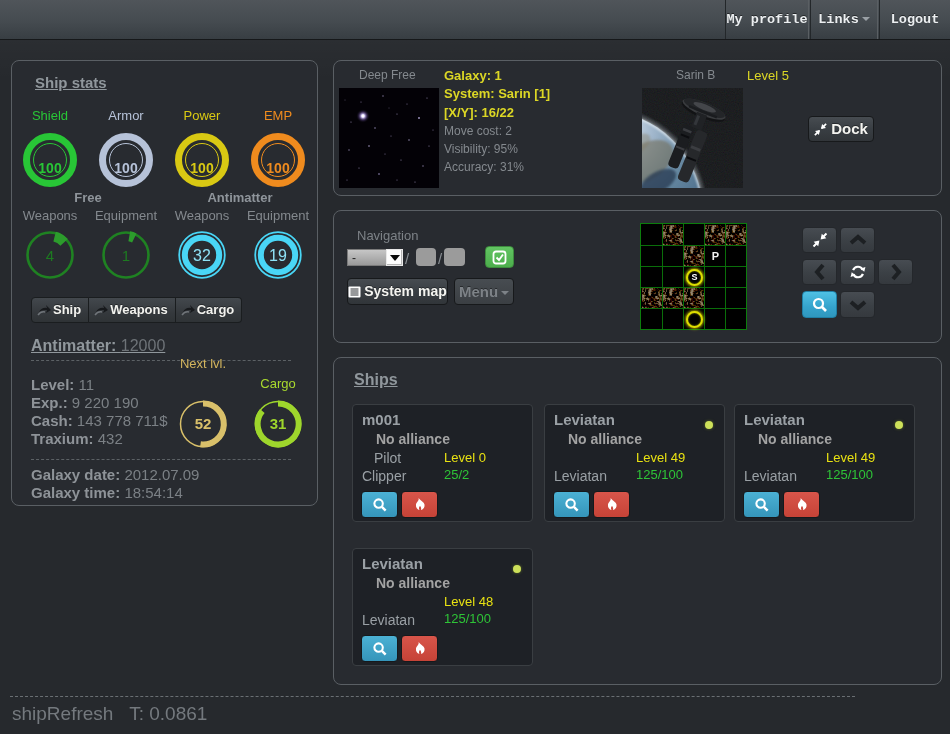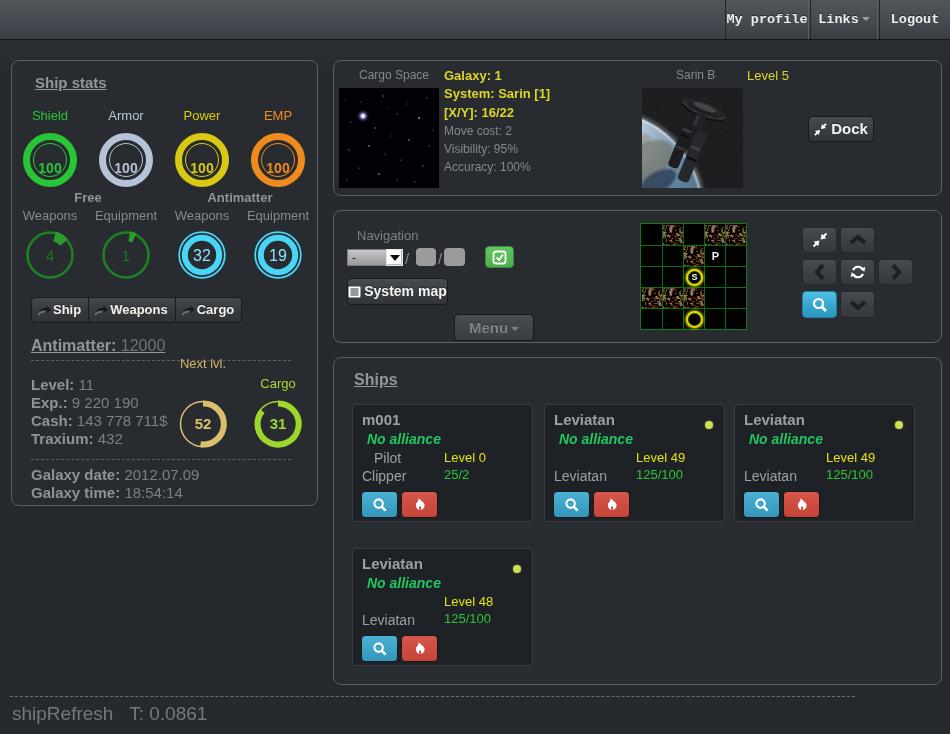--- a/index.html
+++ b/index.html
@@ -83,21 +83,21 @@
   background:#000; border:2px solid #dede00; box-shadow:0 0 3px 1px rgba(222,222,0,0.75), inset 0 0 2px rgba(222,222,0,0.6); }
 
 .navgbtn { position:absolute; width:35px; height:26px; border-radius:4px;
   background:linear-gradient(#474c52, #3b4045 55%, #35393e); border:1px solid #24272b; }
 .navgbtn.blue { background:linear-gradient(#4fc1e4, #35a3cc 60%, #2f97be); border-color:#1f7fa5; }
 .navgbtn svg { position:absolute; left:50%; top:50%; transform:translate(-50%,-50%); }
 
 .card { position:absolute; width:181px; height:118px; background:#1e2126;
   border:1px solid #3a3e42; border-radius:4px; }
 .card .title { position:absolute; left:9px; top:6px; font-size:15px; font-weight:bold; color:#9aa0a5; }
-.card .sub { position:absolute; left:14px; top:26px; font-size:14px; font-weight:bold; color:#22c55e;font-style:italic; }
+.card .sub { position:absolute; left:23px; top:26px; font-size:14px; font-weight:bold; color:#a3a3a3; }
 .card .l1 { position:absolute; left:21px; top:45px; font-size:14px; color:#9aa0a5; }
 .card .l2 { position:absolute; left:9px; top:63px; font-size:14px; color:#9aa0a5; }
 .card .v1 { position:absolute; left:91px; top:45px; font-size:13px; color:#e8e112; }
 .card .v2 { position:absolute; left:91px; top:62px; font-size:13px; color:#2ec437; }
 .card .dot { position:absolute; right:11px; top:16px; width:8px; height:8px; border-radius:50%; background:#cde05a; box-shadow:0 0 3px rgba(160,190,40,0.5); }
 .cbtn { position:absolute; top:86px; width:37px; height:27px; border-radius:4px; }
 .cbtn.b1 { left:8px; background:linear-gradient(#4bb1d4,#3595ba); border:1px solid #16191c; }
 .cbtn.b2 { left:48px; background:linear-gradient(#d8554a,#c64337); border:1px solid #16191c; }
 .cbtn svg { position:absolute; left:50%; top:50%; transform:translate(-50%,-50%); }
 
@@ -205,21 +205,21 @@
   <svg class="g2" style="left:252px; top:398px; width:52px; height:52px;" viewBox="0 0 52 52">
     <circle cx="26" cy="26" r="22.5" fill="none" stroke="#9ed62c" stroke-width="1.5"></circle>
     <path d="M 26 5.5 A 20.5 20.5 0 1 1 10.3 13.0" fill="none" stroke="#9ed62c" stroke-width="6"></path>
     <text x="26" y="31" text-anchor="middle" font-size="15" font-weight="bold" fill="#9ed62c">31</text>
   </svg>
 
   <div class="dashed" style="top:459px;"></div>
   <div class="stat" style="top:466px;"><b>Galaxy date:</b> 2012.07.09</div>
   <div class="stat" style="top:484px;"><b>Galaxy time:</b> 18:54:14</div>
 
-  <div class="small" style="left:359px; top:68px;">Cargo Space</div>
+  <div class="small" style="left:359px; top:68px;">Deep Free</div>
   <div class="imgbox" id="starfield" style="left:339px; top:88px; width:100px; height:100px;">
     <svg width="100" height="100">
       <rect width="100" height="100" fill="#030106"></rect>
       <g fill="#9d94bd" opacity="0.9">
         <circle cx="12" cy="34" r="0.6"></circle>
           <circle cx="22" cy="14" r="0.5"></circle>
           <circle cx="44" cy="8" r="0.7"></circle>
         <circle cx="68" cy="16" r="0.5"></circle>
           <circle cx="88" cy="10" r="0.6"></circle>
           <circle cx="80" cy="30" r="0.9" fill="#b9aee0"></circle>
@@ -251,21 +251,21 @@
       <circle cx="24" cy="28" r="7" fill="url(#bigstar)"></circle>
       <circle cx="24" cy="28" r="1.4" fill="#fff"></circle>
     </svg>
   </div>
 
   <div class="yellow" style="left:444px; top:68px;">Galaxy: 1</div>
   <div class="yellow" style="left:444px; top:86px;">System: Sarin [1]</div>
   <div class="yellow" style="left:444px; top:105px;">[X/Y]: 16/22</div>
   <div class="small" style="left:444px; top:124px;">Move cost: 2</div>
   <div class="small" style="left:444px; top:142px;">Visibility: 95%</div>
-  <div class="small" style="left:444px; top:160px;">Accuracy: 100%</div>
+  <div class="small" style="left:444px; top:160px;">Accuracy: 31%</div>
 
   <div class="small" style="left:676px; top:68px;">Sarin B</div>
   <div class="imgbox" id="planet" style="left:642px; top:88px; width:101px; height:100px;">
     <svg width="101" height="100">
       <defs>
         <filter id="grain" x="0" y="0" width="100%" height="100%">
           <feTurbulence type="fractalNoise" baseFrequency="0.9" numOctaves="2" seed="4"></feTurbulence>
           <feColorMatrix values="0.5 0 0 0 0  0 0.5 0 0 0.02  0 0 0.5 0 0.03  0 0 0 0 0.16"></feColorMatrix>
         </filter>
         <radialGradient id="pgrad" cx="58%" cy="9%" r="92%">
@@ -326,21 +326,21 @@
     <svg width="15" height="15" viewBox="0 0 15 15" style="position:absolute; left:6px; top:3px;">
         <rect x="1.5" y="1.5" width="12" height="12" rx="2.5" fill="none" stroke="#fff" stroke-width="1.8"></rect>
         <path d="M4.5 7.5 L7 10 L11 4.5" stroke="#fff" stroke-width="1.8" fill="none"></path>
       </svg>
   </div>
   <div class="stdbtn" style="left:347px; top:278px; width:101px; height:27px; line-height:25px; font-size:14px; white-space:nowrap;">
     <svg width="13" height="12" viewBox="0 0 13 12" style="vertical-align:-2px; margin-right:3px;">
         <rect x="0.5" y="0.5" width="12" height="11" rx="1" fill="#fff"></rect>
         <path d="M2.5 3 L10.5 3 M2.5 5 L10.5 5 M2.5 7 L10.5 7 M2.5 9 L10.5 9" stroke="#2f3336" stroke-width="1"></path>
       </svg>System map</div>
-  <div class="stdbtn" style="left:454px; top:278px; width:80px; height:27px; line-height:25px; color:#7d8287; background:linear-gradient(#474c51,#3b3f43);margin-top:36px;">Menu<span class="caret" style="border-top-color:#7d8287;"></span></div>
+  <div class="stdbtn" style="left:454px; top:278px; width:60px; height:27px; line-height:25px; color:#7d8287; background:linear-gradient(#474c51,#3b3f43);">Menu<span class="caret" style="border-top-color:#7d8287;"></span></div>
 
   <div id="minimap">
     <svg width="0" height="0" style="position:absolute;">
       <defs>
         <filter id="neb" x="0" y="0" width="100%" height="100%">
           <feTurbulence type="fractalNoise" baseFrequency="0.3" numOctaves="4" seed="13" result="n"></feTurbulence>
           <feColorMatrix in="n" values="1.05 0 0 0 -0.48  0.95 0 0 0 -0.47  0.75 0 0 0 -0.4  0 0 0 0 1"></feColorMatrix>
           <feComposite operator="in" in2="SourceGraphic"></feComposite>
         </filter>
       </defs>

